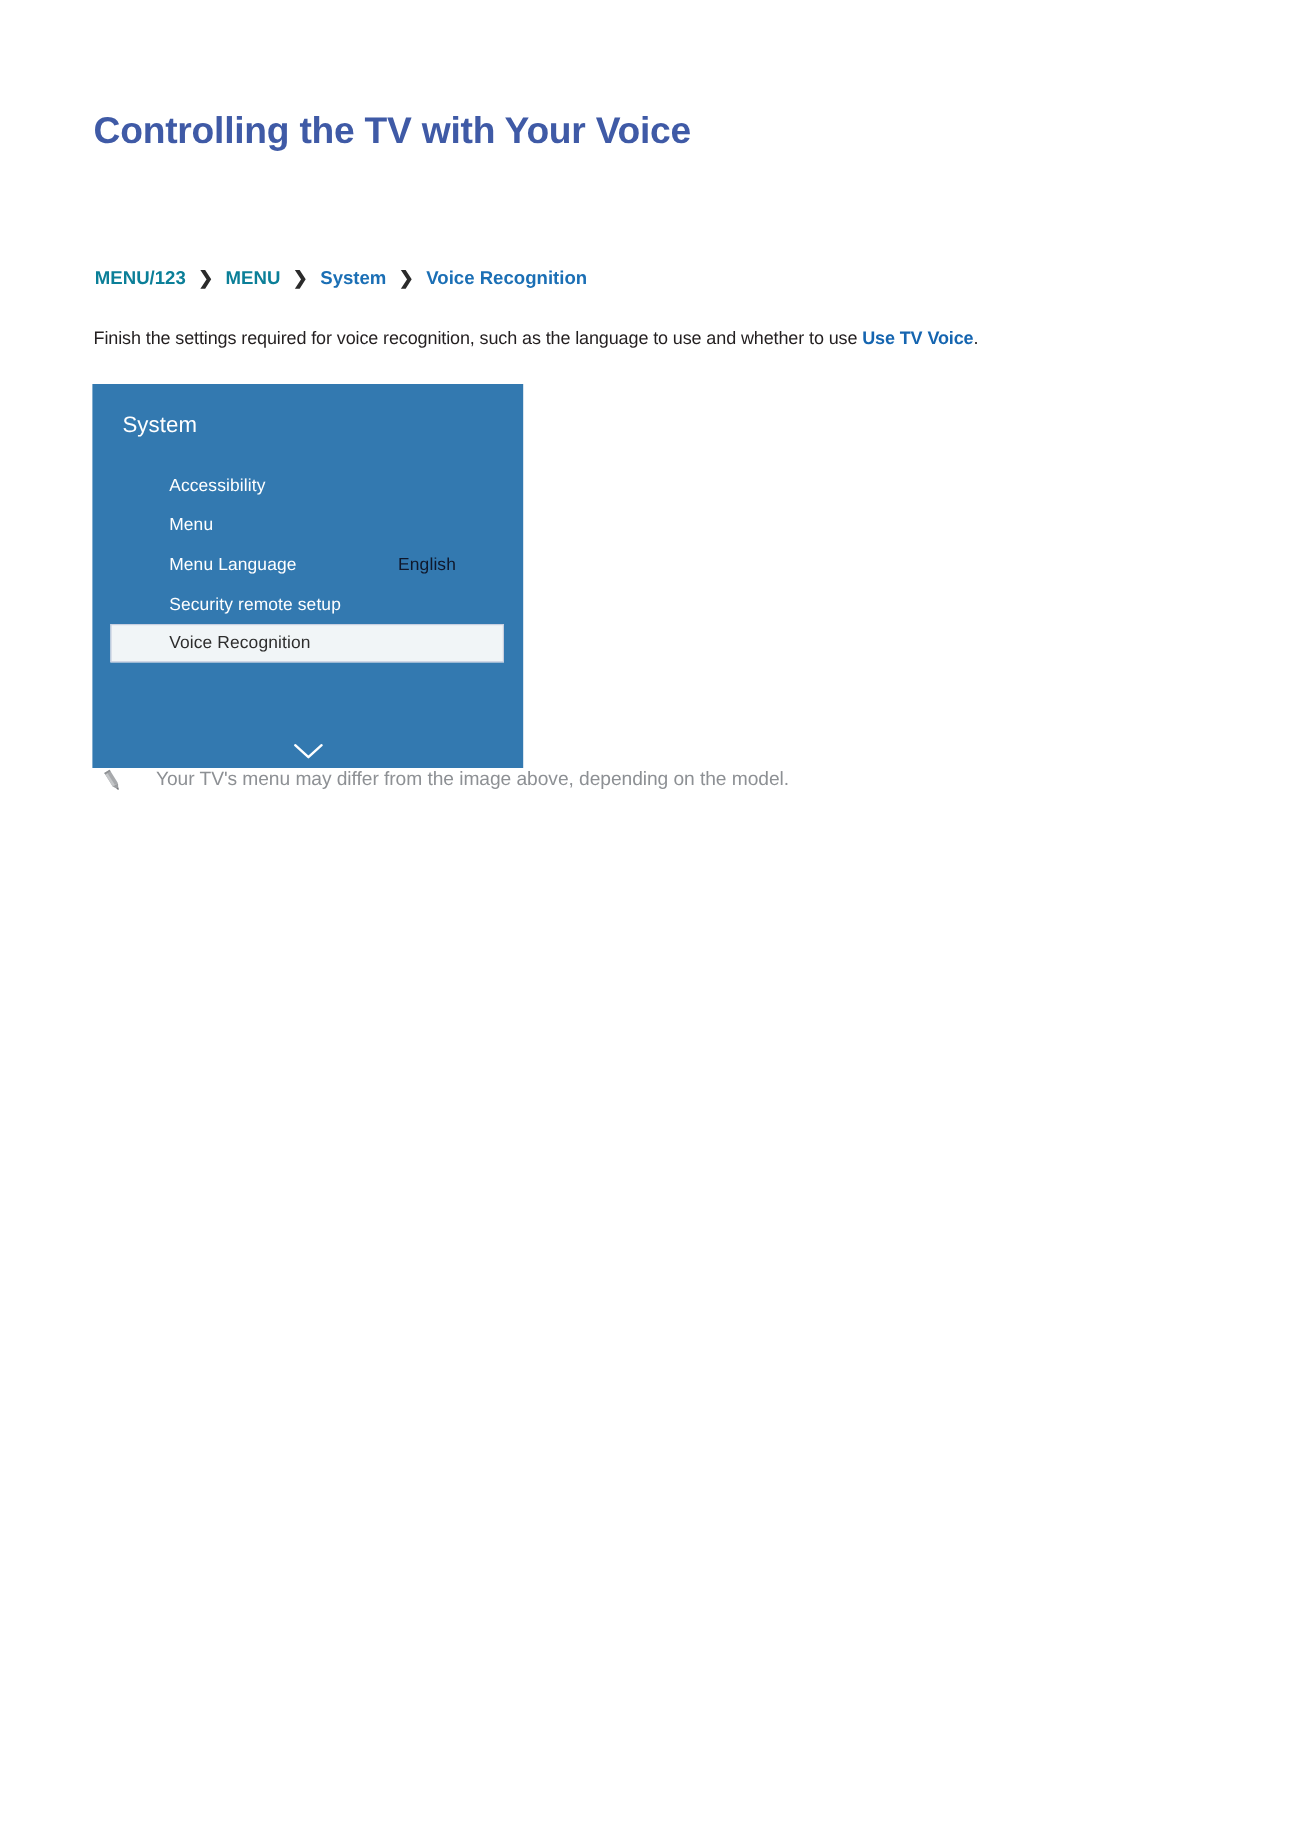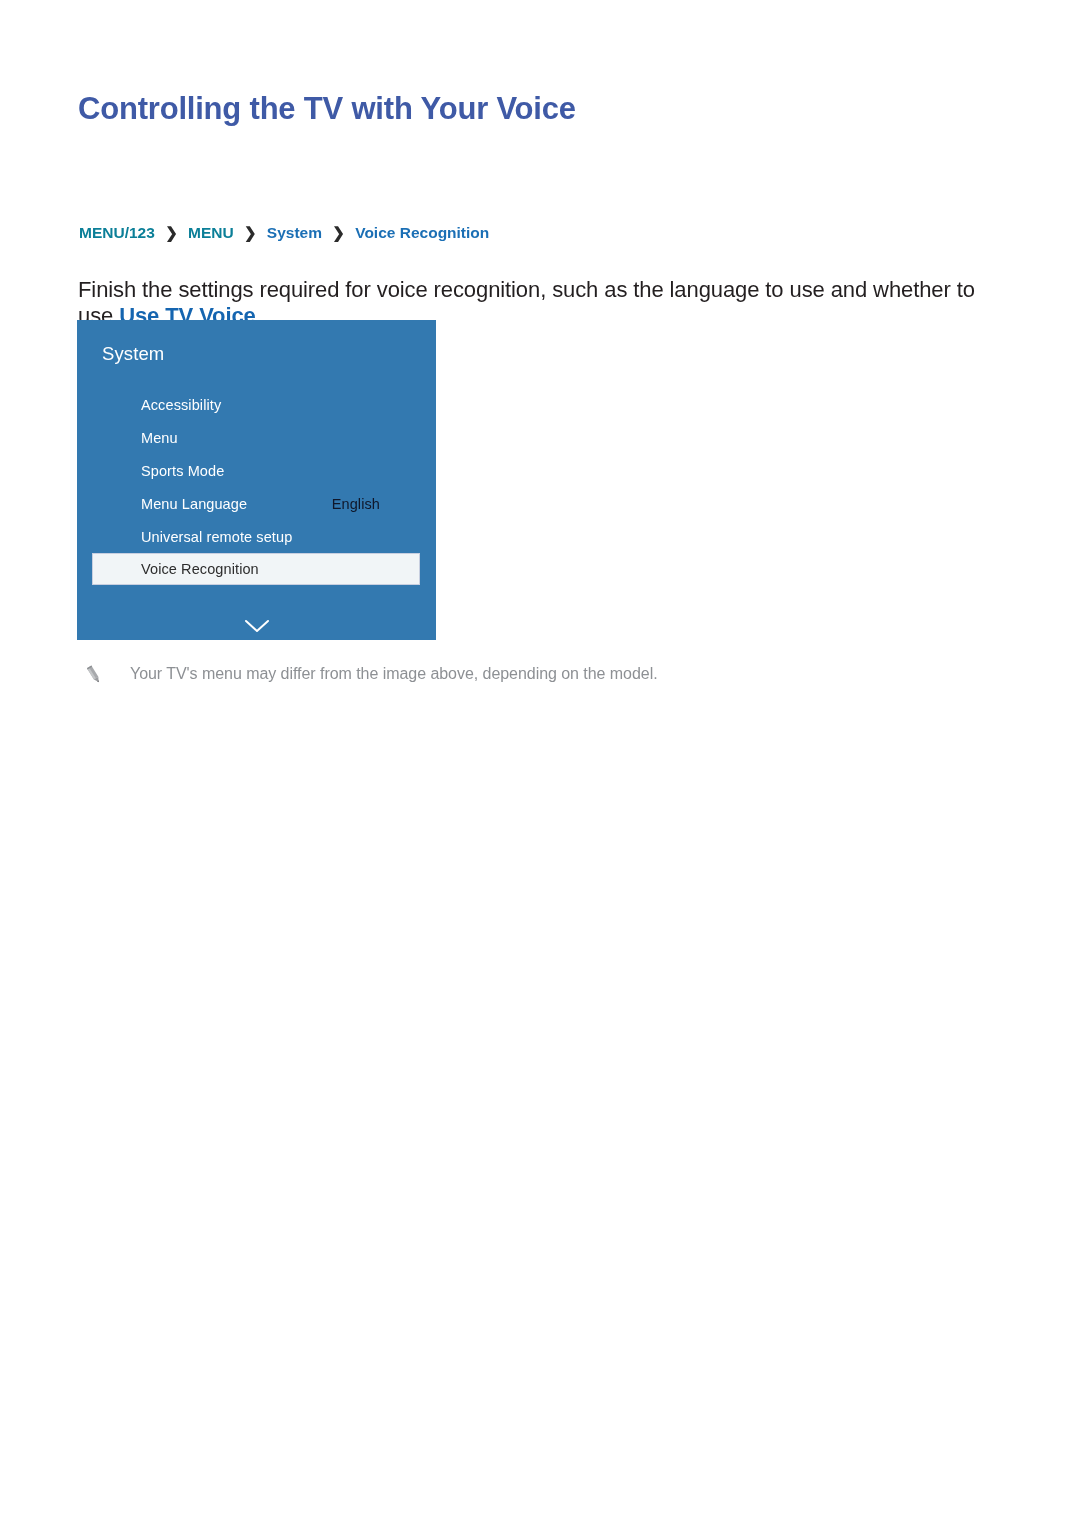--- a/index.html
+++ b/index.html
@@ -65,21 +65,21 @@
     position: relative;
     top: -0.5px;
   }
 
   
   .intro {
     position: absolute;
     left: 78px;
     top: 255px;
     width: 925px;
-    font-size: 22px;
+    font-size: 15px;
     color: #231f20;
     line-height: 26px;
     letter-spacing: -0.1px;
   }
   .intro .link {
     color: #1565b0;
     font-weight: bold;
   }
 
   
@@ -149,21 +149,21 @@
     top: 298px;
     display: flex;
     justify-content: center;
     align-items: center;
   }
 
   
   .note {
     position: absolute;
     left: 82px;
-    top: 662px;
+    top: 638px;
     display: flex;
     align-items: flex-start;
     width: 900px;
   }
   .note-icon {
     width: 24px;
     height: 24px;
     flex: 0 0 24px;
     margin-top: 1px;
   }
@@ -205,32 +205,29 @@
     <div class="tv-menu-list">
 
       <div class="tv-menu-row">
         <span class="row-label">Accessibility</span>
       </div>
 
       <div class="tv-menu-row">
         <span class="row-label">Menu</span>
       </div>
 
-      <div class="tv-menu-row">
-        <span class="row-label">Sports Mode</span>
-      </div>
 
       <div class="tv-menu-row">
         <span class="row-label">Menu Language</span>
         <span class="row-value">English</span>
       </div>
 
 
       <div class="tv-menu-row">
-        <span class="row-label">Universal remote setup</span>
+        <span class="row-label">Security remote setup</span>
       </div>
 
       <div class="tv-menu-row selected">
         <span class="row-label">Voice Recognition</span>
       </div>
 
     </div>
 
     <div class="tv-chevron">
       <svg width="30" height="16" viewBox="0 0 30 16">

